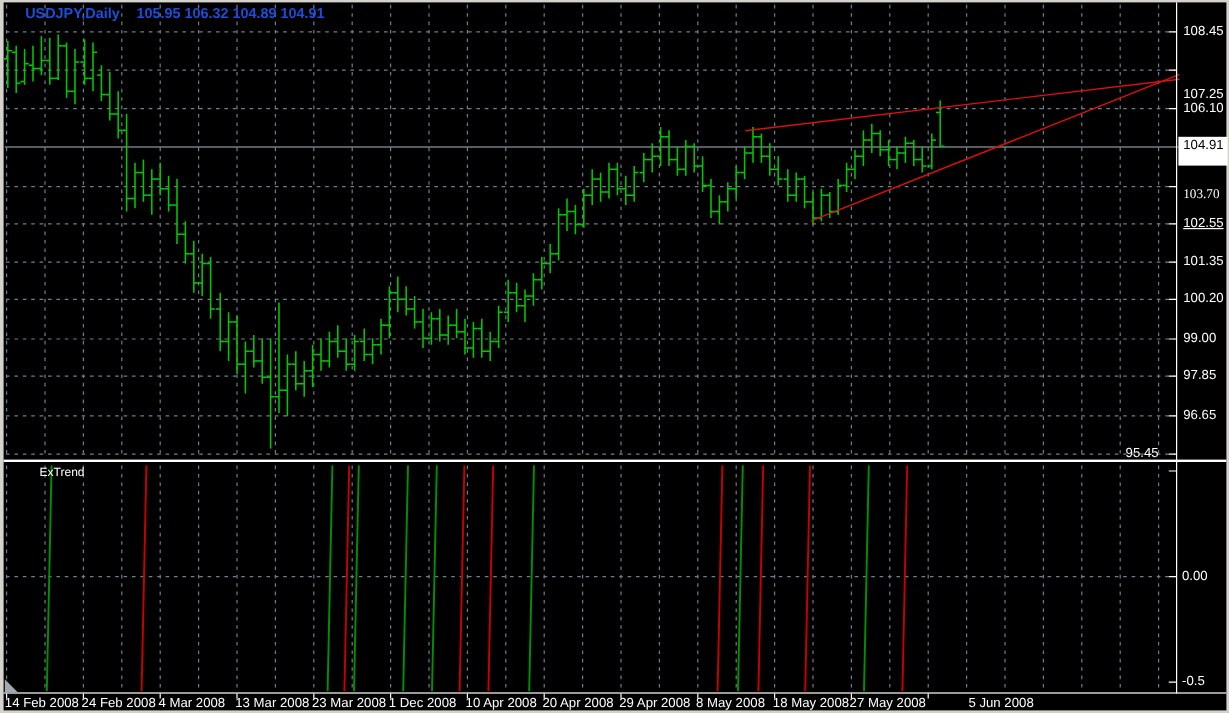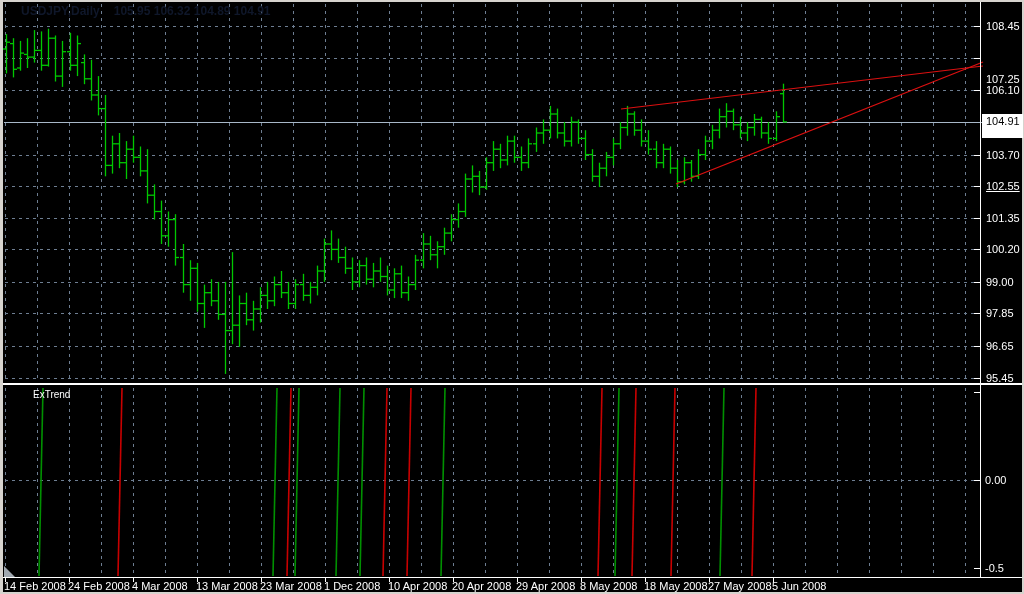--- a/index.html
+++ b/index.html
@@ -3,21 +3,21 @@
 <meta charset="utf-8">
 <style>
   html,body{margin:0;padding:0;background:#d6d3ce;}
   #screen{position:relative;width:1024px;height:594px;background:#d6d3ce;overflow:hidden;
           font-family:"Liberation Sans",sans-serif;}
   #client{position:absolute;left:3px;top:2px;width:1019px;height:590px;background:#000;}
   #chart-svg{position:absolute;left:0;top:0;width:1024px;height:594px;}
   #labels{position:absolute;left:0;top:0;width:1024px;height:594px;pointer-events:none;text-align:right;}
   .ax-label{position:absolute;color:#fff;font-size:11px;white-space:nowrap;}
   .t-label{position:absolute;color:#fff;font-size:11px;white-space:nowrap;}
-  #chart-title{position:absolute;left:21px;top:4px;color:#0f172a;font-size:12px;font-weight:bold;white-space:pre;}
+  #chart-title{position:absolute;left:21px;top:4px;color:#1d4ed8;font-size:12px;font-weight:bold;white-space:pre;}
   #chart-title .quote{margin-left:14px;font-weight:bold;}
   #ind-label{position:absolute;left:33px;top:389px;color:#fff;font-size:10px;}
   #last-price{position:absolute;left:982px;top:114px;width:41px;height:24px;background:#fff;color:#000;
               font-size:11px;line-height:14px;padding-left:4px;box-sizing:border-box;}
   #sep1{position:absolute;left:3px;top:383px;width:1019px;height:2px;background:#fff;}
   #sep2{position:absolute;left:3px;top:577px;width:1019px;height:1px;background:#fff;}
   #axis-line{position:absolute;left:980px;top:2px;width:1px;height:576px;background:#fff;}
   #grip{position:absolute;left:4px;top:566px;width:0;height:0;
         border-left:11px solid #a0a8b0;border-top:11px solid transparent;}
 </style>
@@ -501,38 +501,38 @@
   <div id="chart-title"><span>USDJPY,Daily</span><span class="quote">105.95 106.32 104.89 104.91</span></div>
 
   <div id="ind-label">ExTrend</div>
 
   <div id="last-price">104.91</div>
 
   <div id="labels">
       <div class="ax-label" style="left: 986px; top: 20px;">108.45</div>
       <div class="ax-label" style="left: 986px; top: 52px; margin-top: 21px;">107.25</div>
       <div class="ax-label" style="left: 986px; top: 84px;">106.10</div>
-      <div class="ax-label" style="left: 986px; top: 149px;">103.70</div>
+      <div class="ax-label" style="left: 986px; top: 156px; font-family: Liberation Serif, serif;">103.70</div>
       <div class="ax-label" style="left: 986px; top: 180px; text-decoration: underline;">102.55</div>
       <div class="ax-label" style="left: 986px; top: 212px;">101.35</div>
       <div class="ax-label" style="left: 986px; top: 243px;">100.20</div>
       <div class="ax-label" style="left: 986px; top: 276px;">99.00</div>
       <div class="ax-label" style="left: 986px; top: 307px;">97.85</div>
       <div class="ax-label" style="left: 986px; top: 340px;">96.65</div>
-      <div class="ax-label" style="left: 986px; top: 372px;">95.45</div>
+      <div class="ax-label" style="left: 938px; top: 372px;">95.45</div>
       <div class="ax-label" style="left: 1031px; top: 386px; margin-left: 28px;">0.5</div>
       <div class="ax-label" style="left: 985px; top: 474px;">0.00</div>
       <div class="ax-label" style="left: 985px; top: 562px;">-0.5</div>
       <div class="t-label" style="left: 4px; top: 580px;">14 Feb 2008</div>
       <div class="t-label" style="left: 68px; top: 580px;">24 Feb 2008</div>
       <div class="t-label" style="left: 132px; top: 580px;">4 Mar 2008</div>
       <div class="t-label" style="left: 196px; top: 580px;">13 Mar 2008</div>
       <div class="t-label" style="left: 260px; top: 580px;">23 Mar 2008</div>
       <div class="t-label" style="left: 324px; top: 580px;">1 Dec 2008</div>
       <div class="t-label" style="left: 388px; top: 580px;">10 Apr 2008</div>
       <div class="t-label" style="left: 452px; top: 580px;">20 Apr 2008</div>
       <div class="t-label" style="left: 516px; top: 580px;">29 Apr 2008</div>
       <div class="t-label" style="left: 580px; top: 580px;">8 May 2008</div>
       <div class="t-label" style="left: 644px; top: 580px;">18 May 2008</div>
       <div class="t-label" style="left: 708px; top: 580px;">27 May 2008</div>
-      <div class="t-label" style="left: 772px; top: 580px;">5 Jun 2008</div>
+      <div class="t-label" style="left: 772px; top: 580px; padding-left: 35px;">5 Jun 2008</div>
     </div>
 </div>
 
 </body></html>

